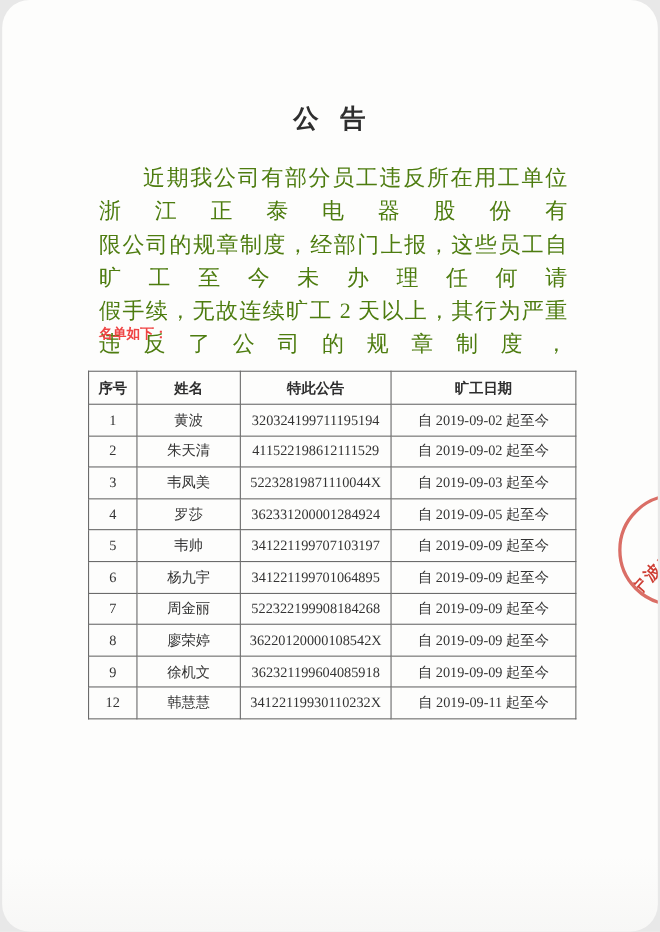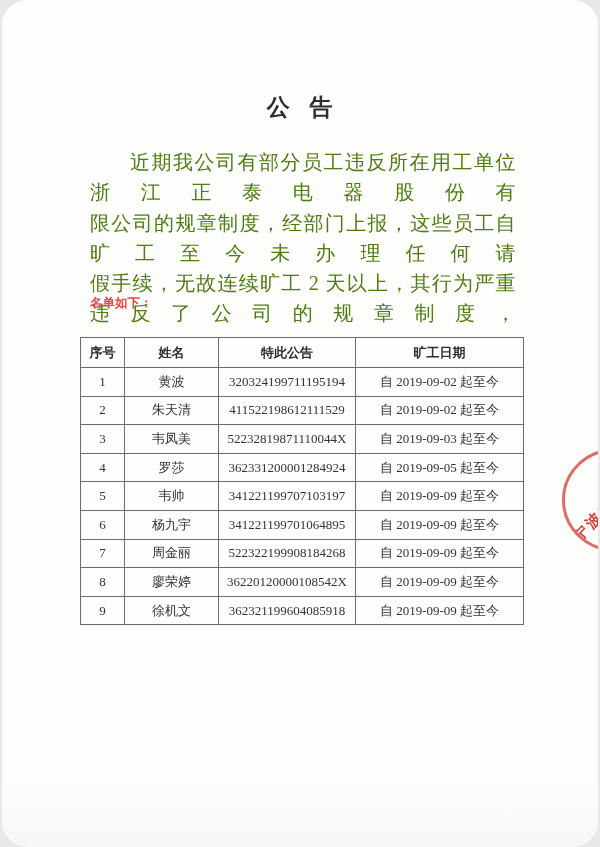--- a/index.html
+++ b/index.html
@@ -151,20 +151,26 @@
           <td>廖荣婷</td>
           <td>36220120000108542X</td>
           <td>自 2019-09-09 起至今</td>
         </tr>
         <tr>
           <td>9</td>
           <td>徐机文</td>
           <td>362321199604085918</td>
           <td>自 2019-09-09 起至今</td>
         </tr>
+        <tr>
+          <td>12</td>
+          <td>韩慧慧</td>
+          <td>34122119930110232X</td>
+          <td>自 2019-09-11 起至今</td>
+        </tr>
       </tbody>
   </table>
 
   <div class="stamp" style="border-color: rgba(206, 62, 52, 0.753);">
     <div class="stamp-text" style="color: rgb(206, 62, 52);">宁波杰博人力</div>
   </div>
 
 </div>
 
 </body></html>

